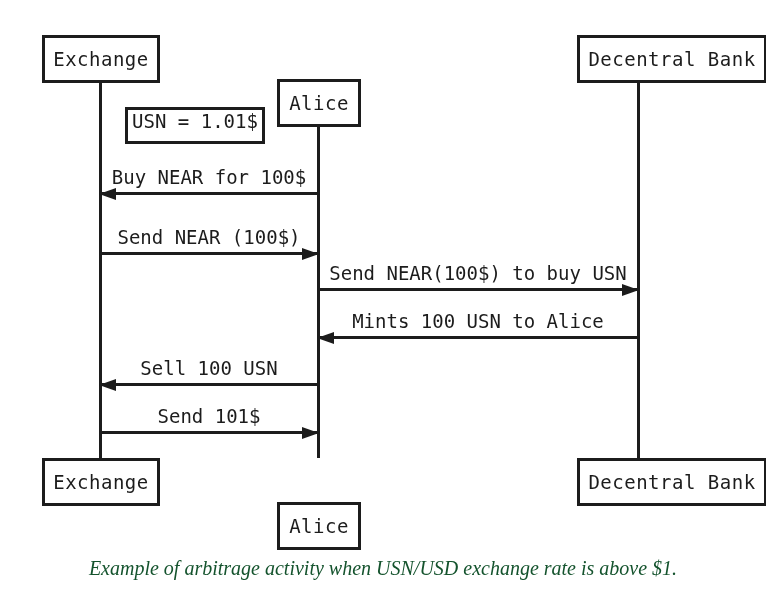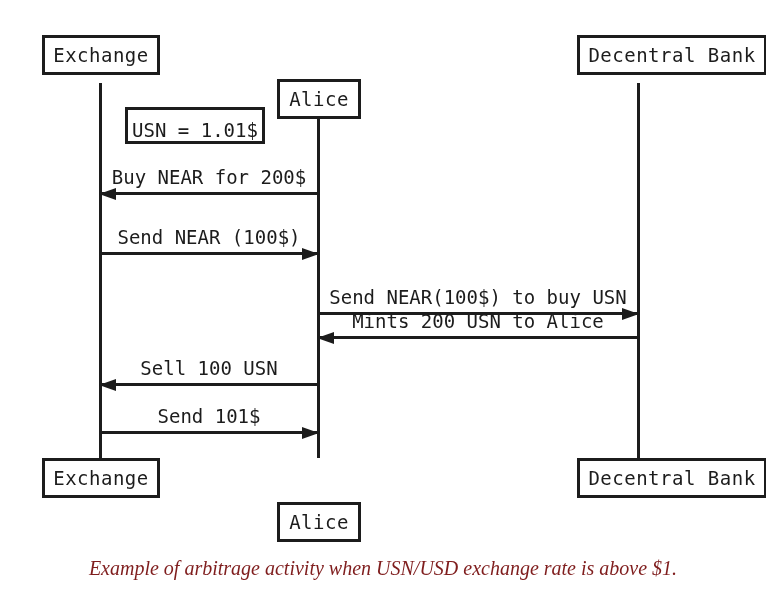--- a/index.html
+++ b/index.html
@@ -9,21 +9,21 @@
     position: relative;
     font-family: "DejaVu Sans Mono", monospace;
     color: #1c1c1c;
     overflow: hidden;
   }
   .diagram { position: absolute; inset: 0; }
 
   
   .actor {
     position: absolute;
-    height: 40px;
+    height: 48px;
     border: 3px solid #1c1c1c;
     background: #ffffff;
     display: flex; align-items: center; justify-content: center;
     font-size: 19px;
     letter-spacing: 0.5px;
     white-space: nowrap;
     z-index: 3;
   }
   .actor.top    { top: 35px; }
   .actor.bottom { top: 458px; }
@@ -41,33 +41,33 @@
   .lifeline.exchange { left: 99px; }
   .lifeline.alice    { left: 317px; }
   .lifeline.bank     { left: 637px; }
 
   
   .note {
     position: absolute;
     left: 125px; top: 107px; width: 140px; height: 37px;
     border: 3px solid #1c1c1c;
     background: #ffffff;
-    display: flex; align-items: flex-end; justify-content: center;
+    display: flex; align-items: flex-start; justify-content: center;
     font-size: 19px;
     white-space: nowrap;
     z-index: 4;
   }
 
   
   .message { position: absolute; height: 34px; z-index: 2; }
   .span-ex-al { left: 100px; width: 218px; }
   .span-al-bk { left: 318px; width: 320px; }
   .m1 { top: 161px; }
   .m2 { top: 209px; margin-top: 12px; }
-  .m3 { top: 257px; margin-top: 24px; }
+  .m3 { top: 257px; }
   .m4 { top: 305px; }
   .m5 { top: 352px; padding-left: 28px; }
   .m6 { top: 400px; }
 
   .msg-label {
     position: absolute; left: 0; right: 0; bottom: 7px;
     text-align: center;
     font-size: 19px;
     white-space: nowrap;
     background: transparent;
@@ -86,21 +86,21 @@
   .arrowhead.dir-right { right: -1px; border-left: 17px solid #1c1c1c; }
 
   
   .caption {
     position: absolute;
     left: 0; right: 0; top: 557px;
     text-align: center;
     font-family: "Liberation Serif", "DejaVu Serif", serif;
     font-style: italic;
     font-size: 20px;
-    color: #7f1d1d;
+    color: #14532d;
   }
 </style>
 </head>
 <body>
 
 <div class="diagram">
 
   <div class="lifeline exchange"></div>
   <div class="lifeline alice"></div>
   <div class="lifeline bank"></div>
@@ -123,42 +123,42 @@
   </div>
   <div class="actor bottom bank">
     <span>Decentral Bank</span>
   </div>
 
   <div class="note">
     <span>USN = 1.01$</span>
   </div>
 
   <div class="message m1 span-ex-al">
-    <div class="msg-label">Buy NEAR for 200$</div>
+    <div class="msg-label">Buy NEAR for 100$</div>
     <div class="msg-line">
       <div class="arrowhead dir-left"></div>
     </div>
   </div>
 
   <div class="message m2 span-ex-al">
     <div class="msg-label">Send NEAR (100$)</div>
     <div class="msg-line">
       <div class="arrowhead dir-right"></div>
     </div>
   </div>
 
   <div class="message m3 span-al-bk">
     <div class="msg-label">Send NEAR(100$) to buy USN</div>
     <div class="msg-line">
       <div class="arrowhead dir-right"></div>
     </div>
   </div>
 
   <div class="message m4 span-al-bk">
-    <div class="msg-label">Mints 200 USN to Alice</div>
+    <div class="msg-label">Mints 100 USN to Alice</div>
     <div class="msg-line">
       <div class="arrowhead dir-left"></div>
     </div>
   </div>
 
   <div class="message m5 span-ex-al">
     <div class="msg-label">Sell 100 USN</div>
     <div class="msg-line">
       <div class="arrowhead dir-left"></div>
     </div>

